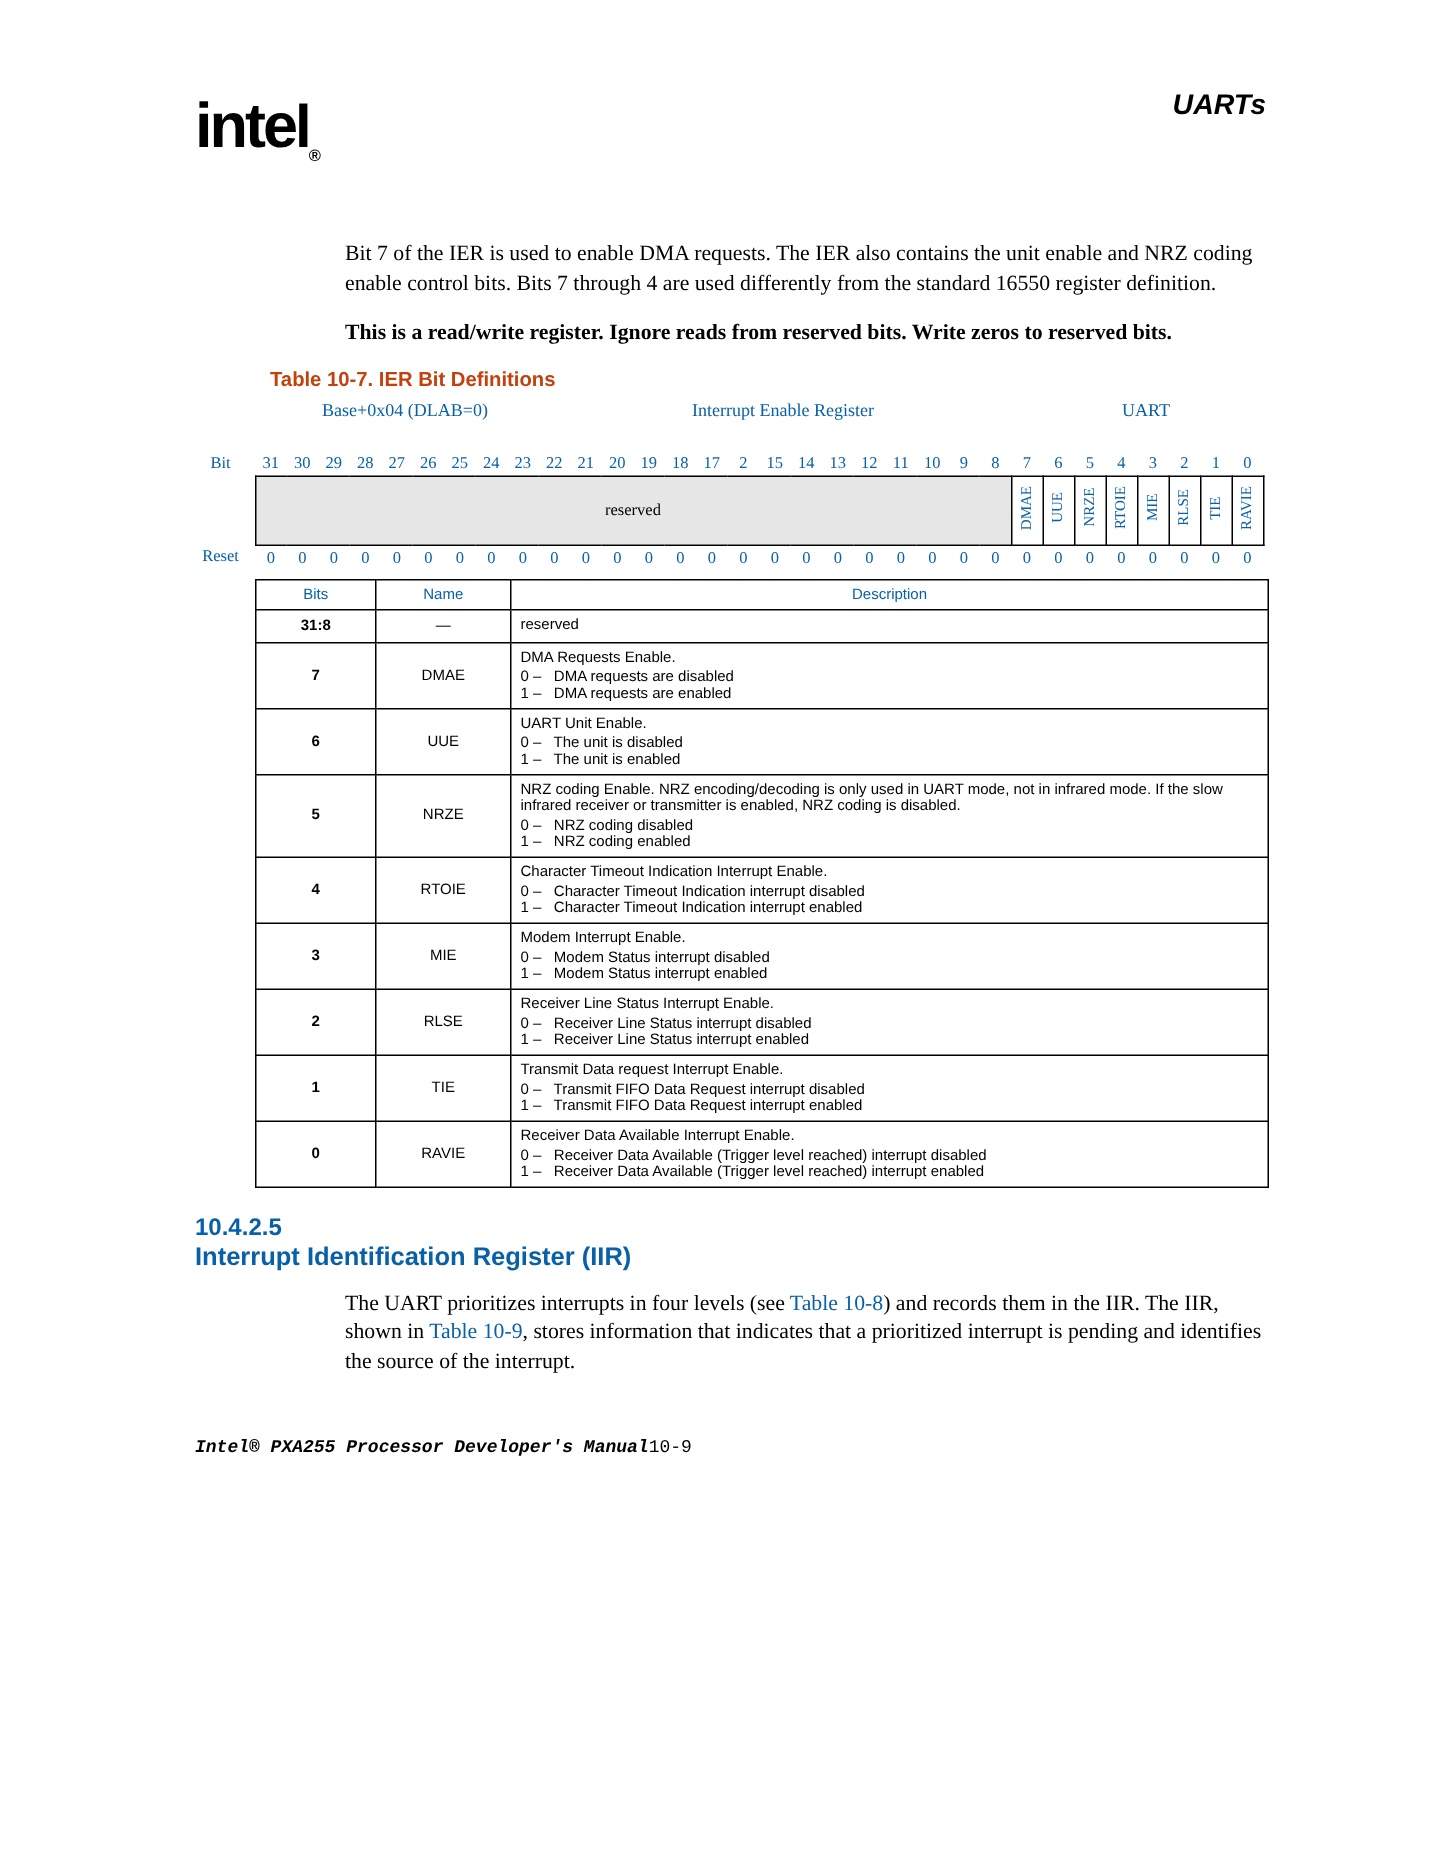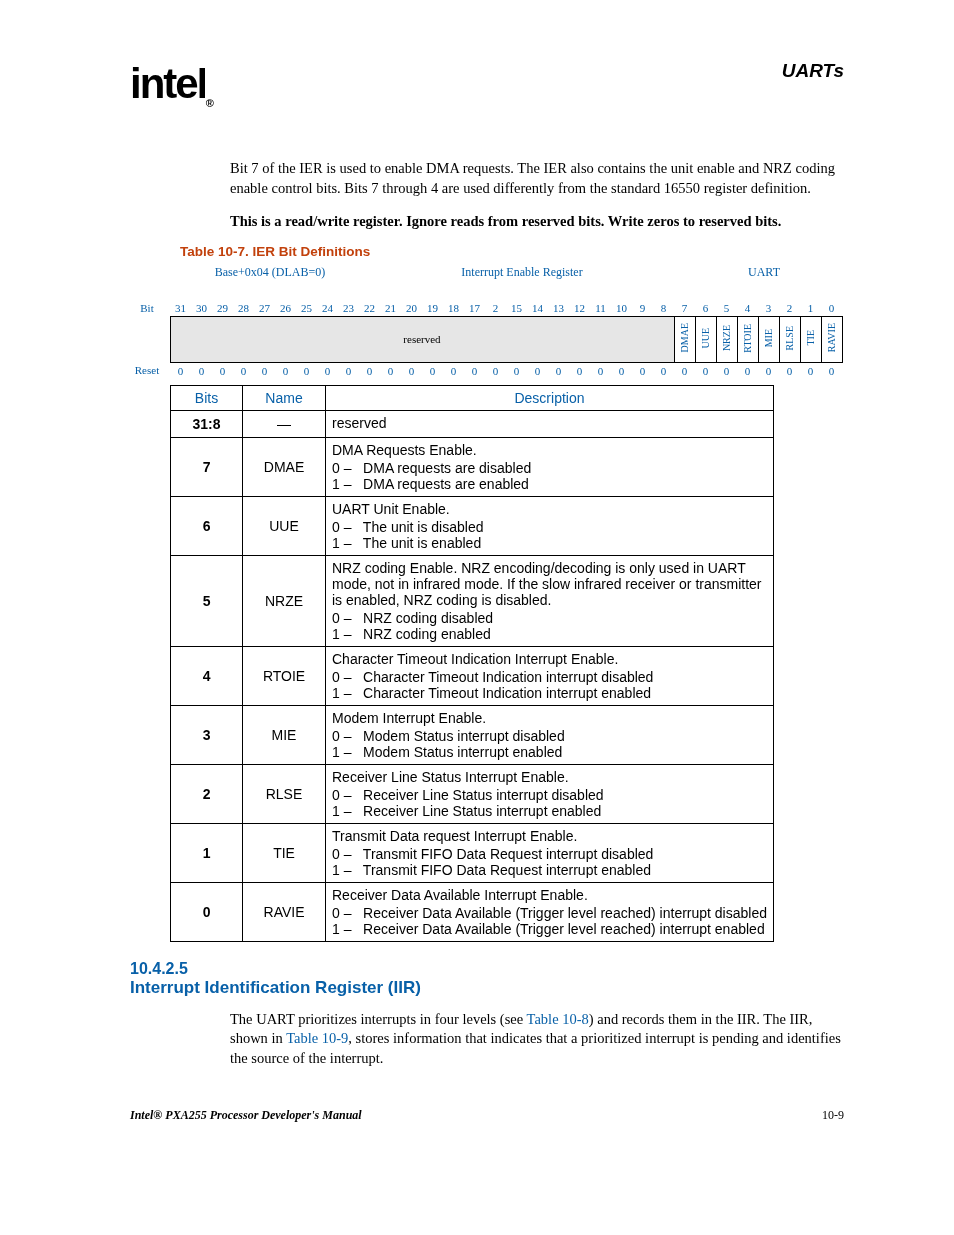--- a/index.html
+++ b/index.html
@@ -96,24 +96,24 @@
     font-size: 10px;
     color: #0860a8;
     display:inline-block;
   }
   .reset-row td { color:#0860a8; }
   .reset-row td.label-col { color:#0860a8;}
 
   .desc-table {
     border-collapse: collapse;
     font-family: Arial, Helvetica, sans-serif;
-    font-size: 14px;
+    font-size: 10px;
     margin-top: 6px;
     margin-left: 40px;
-    width: 604px;
+    width: 676px;
   }
   .desc-table th, .desc-table td {
     border: 1px solid #000;
     padding: 4px 6px;
     vertical-align: top;
   }
   .desc-table th {
     color: #0860a8;
     font-weight: normal;
     text-align: center;
@@ -154,25 +154,24 @@
   .section-title {
     font-family: Liberation Sans, sans-serif;
     font-weight: bold;
     color: #0860a8;
     font-size: 17px;
   }
   .link { color:#0860a8; }
 
   .footer {
     display:flex;
-    justify-content: space-between;
-    font-family: Liberation Serif, serif;
+    justify-content: flex-start;
+    font-family: Liberation Mono, monospace;
     font-size: 12px;
     margin-top: 40px;
-    gap: 32px;
   }
   .footer-left { font-style: italic; font-weight: bold; }
 </style>
 </head>
 <body>
 
 <div class="page">
 
   <div class="header">
     <div class="logo">

